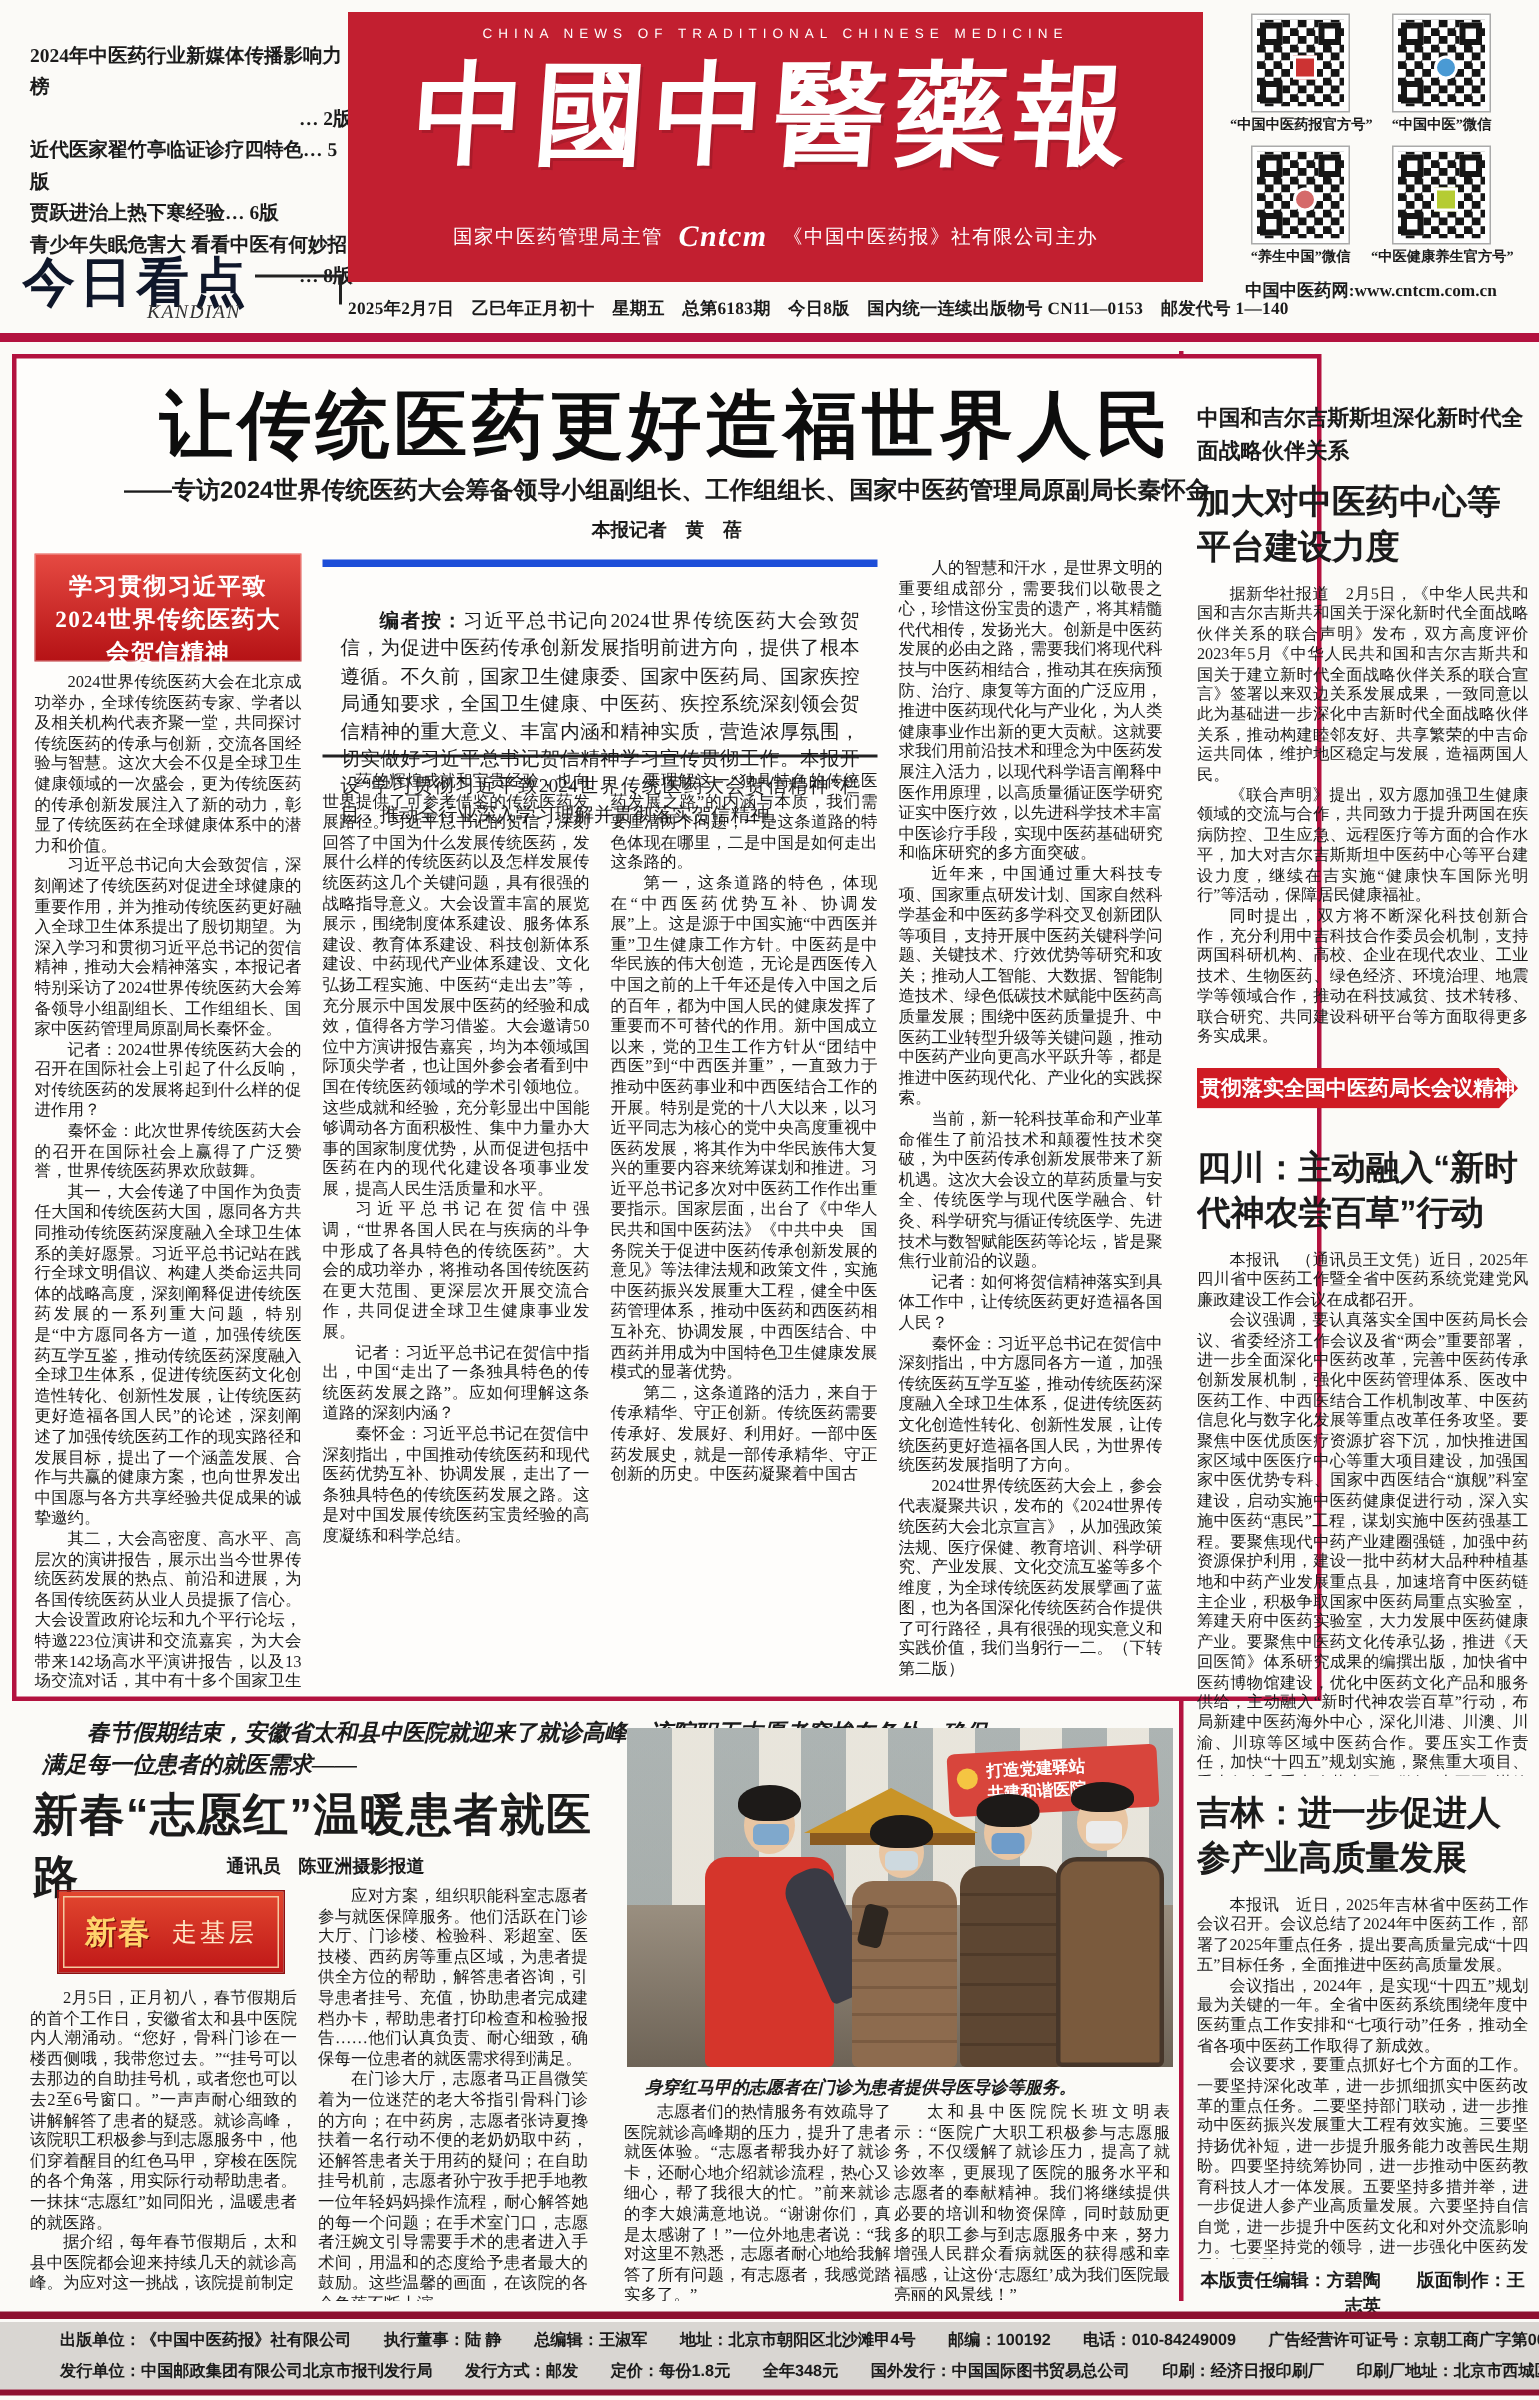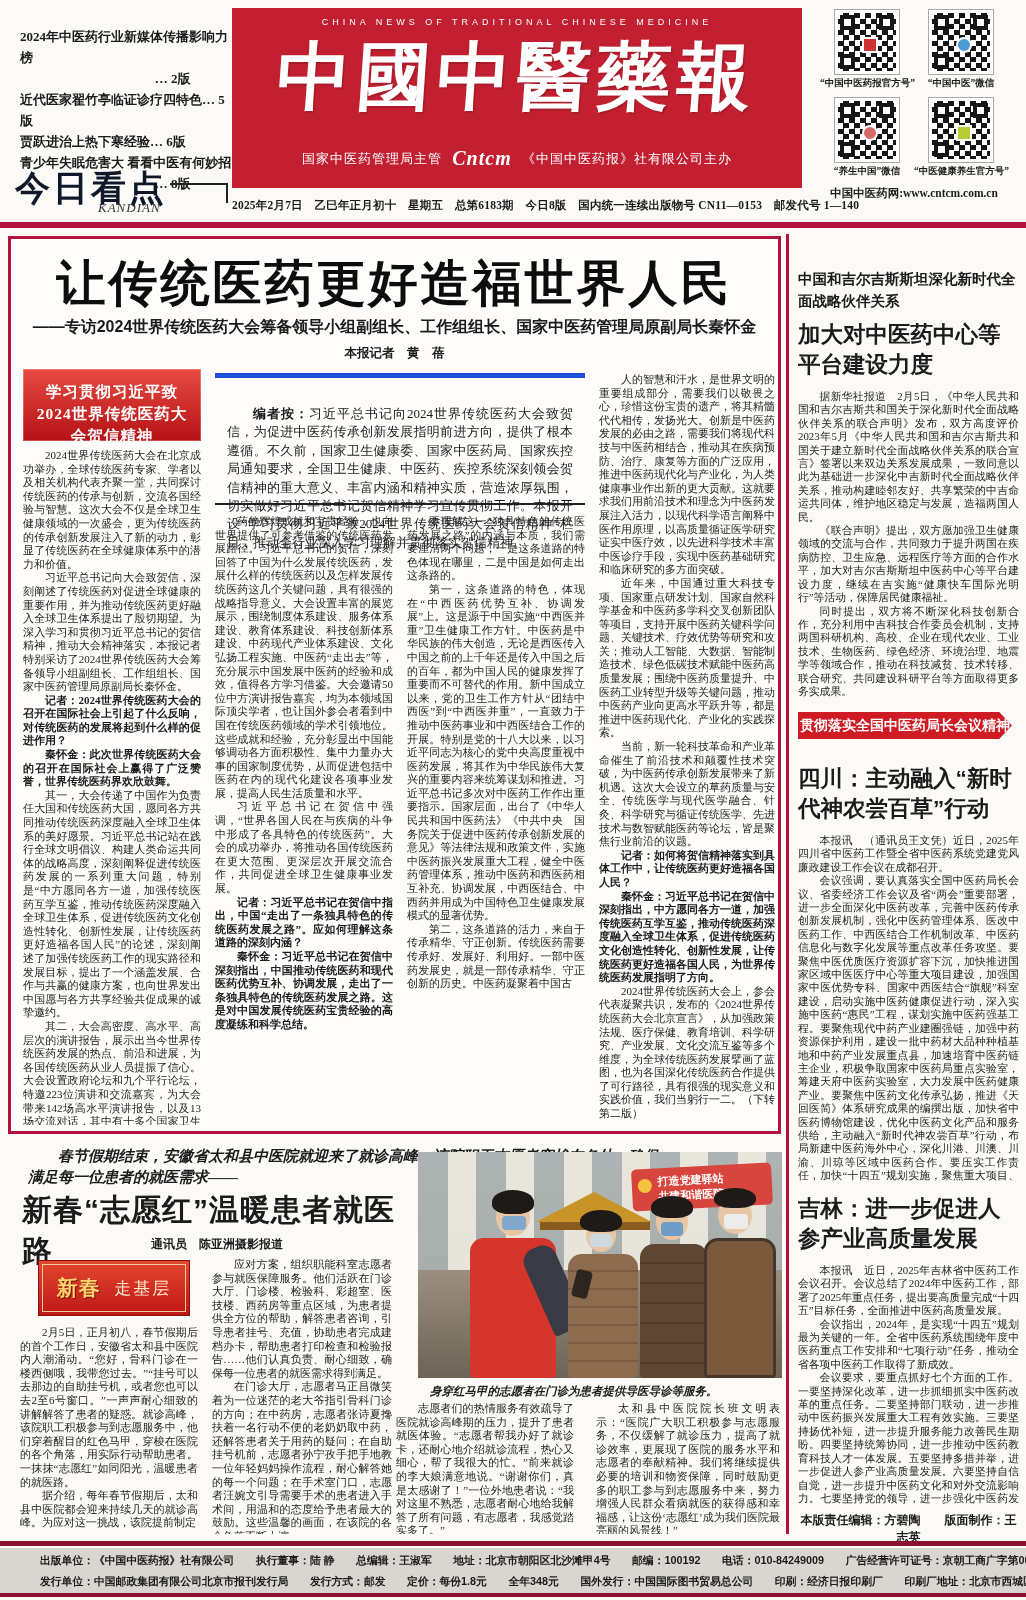--- a/index.html
+++ b/index.html
@@ -2,21 +2,21 @@
 <html><head>
 <meta charset="utf-8">
 <style>
   *{margin:0;padding:0;box-sizing:border-box}
   body{background:#888}
   .page{position:relative;width:1026px;height:1600px;margin:0 auto;background:#fbfaf7;
         font-family:"Liberation Serif",serif;color:#1b1b1b;overflow:hidden}
   .abs{position:absolute}
   
   .teaser{font-weight:bold;font-size:13px;line-height:21px}
-  .teaser .pg{display:block;text-align:center;padding-left:90px}
+  .teaser .pg{display:block;text-align:right;padding-left:90px}
   .teaser .inlinepg{font-weight:bold}
   .focus-cn{font-size:35px;font-weight:bold;color:#0f172a;letter-spacing:3px;font-family:"Liberation Serif",serif}
   .focus-en{font-style:italic;font-size:13px;color:#333;letter-spacing:1px}
   .bracket{border-top:2px solid #222;border-right:2px solid #222}
   .masthead{background:#c21f30;color:#fff;text-align:center}
   .m-en{font-size:9px;letter-spacing:4px;padding-top:9px;font-family:"Liberation Sans",sans-serif}
   .m-title{font-size:74px;font-weight:bold;letter-spacing:6px;line-height:100px;transform:skewX(-4deg);
            text-shadow:2px 2px 0 rgba(0,0,0,.12)}
   .m-foot{font-size:13px;letter-spacing:1px;margin-top:20px}
   .m-logo{font-style:italic;font-weight:bold;font-size:20px;padding:0 6px;vertical-align:-2px}
@@ -32,21 +32,21 @@
   .hband{background:#b3123f}
   .vrule{background:#b3123f}
   
   .mainframe{border:3px solid #b3123f;background:#fefdfb}
   .lead-h1{font-family:"Liberation Sans",sans-serif;font-weight:bold;font-size:49px;letter-spacing:3px;
            text-align:center;color:#0d0d0d}
   .lead-h2{font-family:"Liberation Sans",sans-serif;font-weight:bold;font-size:16px;text-align:center}
   .lead-by{font-size:12.5px;text-align:center;font-weight:bold}
   .bodycol{position:absolute;text-align:justify;overflow:hidden}
   .bodycol p{font-size:11px;line-height:13.6px;text-indent:2em}
-  .bodycol p.q{font-weight:bold}
+  .bodycol p.q{font-weight:normal}
   .study-badge{background:linear-gradient(180deg,#e64a42,#b51215);color:#fff;text-align:center;
        font-weight:bold;font-size:15.5px;line-height:22px;padding:12px 6px;letter-spacing:1px;
        box-shadow:inset 0 0 0 1px rgba(255,255,255,.25)}
   .ednote{border-top:5px solid #1d4ed8;border-bottom:2.5px solid #222;padding:27px 12px;text-align:justify}
   .ednote p{font-size:13px;line-height:18.4px;text-indent:2em}
   
   .side{left:798px;width:221px}
   .side-kicker{font-size:14.5px;line-height:22px;font-weight:bold}
   .side-h{font-family:"Liberation Sans",sans-serif;font-weight:bold;font-size:22.5px;line-height:30px;margin:8px 0 10px}
   .side p{font-size:10.8px;line-height:13.4px;text-indent:2em;text-align:justify}
@@ -155,21 +155,21 @@
         <div class="qr-logo" style="background:#b5cc33"></div>
       </div>
       <div class="lbl">“中医健康养生官方号”</div>
     </div>
     <div class="site">中国中医药网:www.cntcm.com.cn</div>
   </div>
 
   <div class="abs hband" style="left:0;top:222px;width:1026px;height:6px"></div>
   <div class="abs vrule" style="left:786px;top:234px;width:3px;height:1300px"></div>
 
-  <div class="abs mainframe" style="left:8px;top:236px;width:773px;height:898px">
+  <div class="abs mainframe" style="left:8px;top:236px;width:873px;height:898px">
     <div class="abs lead-h1" style="left:0;top:12px;width:100%">让传统医药更好造福世界人民</div>
     <div class="abs lead-h2" style="left:0;top:78px;width:100%">——专访2024世界传统医药大会筹备领导小组副组长、工作组组长、国家中医药管理局原副局长秦怀金</div>
     <div class="abs lead-by" style="left:0;top:106px;width:100%">本报记者　黄　蓓</div>
 
     <div class="abs study-badge" style="left:12px;top:130px;width:178px;height:72px">学习贯彻习近平致2024世界传统医药大会贺信精神</div>
     <div class="bodycol" style="left:12px;top:210px;width:178px;height:676px">
       <p>2024世界传统医药大会在北京成功举办，全球传统医药专家、学者以及相关机构代表齐聚一堂，共同探讨传统医药的传承与创新，交流各国经验与智慧。这次大会不仅是全球卫生健康领域的一次盛会，更为传统医药的传承创新发展注入了新的动力，彰显了传统医药在全球健康体系中的潜力和价值。</p>
       <p>习近平总书记向大会致贺信，深刻阐述了传统医药对促进全球健康的重要作用，并为推动传统医药更好融入全球卫生体系提出了殷切期望。为深入学习和贯彻习近平总书记的贺信精神，推动大会精神落实，本报记者特别采访了2024世界传统医药大会筹备领导小组副组长、工作组组长、国家中医药管理局原副局长秦怀金。</p>
       <p class="q">记者：2024世界传统医药大会的召开在国际社会上引起了什么反响，对传统医药的发展将起到什么样的促进作用？</p>
       <p class="q">秦怀金：此次世界传统医药大会的召开在国际社会上赢得了广泛赞誉，世界传统医药界欢欣鼓舞。</p>
@@ -286,21 +286,21 @@
   <div class="abs caption" style="left:430px;top:1384px;width:352px">身穿红马甲的志愿者在门诊为患者提供导医导诊等服务。</div>
 
   <div class="bodycol" style="left:20px;top:1326px;width:178px;height:208px">
     <p>2月5日，正月初八，春节假期后的首个工作日，安徽省太和县中医院内人潮涌动。“您好，骨科门诊在一楼西侧哦，我带您过去。”“挂号可以去那边的自助挂号机，或者您也可以去2至6号窗口。”一声声耐心细致的讲解解答了患者的疑惑。就诊高峰，该院职工积极参与到志愿服务中，他们穿着醒目的红色马甲，穿梭在医院的各个角落，用实际行动帮助患者。一抹抹“志愿红”如同阳光，温暖患者的就医路。</p>
     <p>据介绍，每年春节假期后，太和县中医院都会迎来持续几天的就诊高峰。为应对这一挑战，该院提前制定</p>
   </div>
   <div class="bodycol" style="left:212px;top:1258px;width:180px;height:276px">
     <p>应对方案，组织职能科室志愿者参与就医保障服务。他们活跃在门诊大厅、门诊楼、检验科、彩超室、医技楼、西药房等重点区域，为患者提供全方位的帮助，解答患者咨询，引导患者挂号、充值，协助患者完成建档办卡，帮助患者打印检查和检验报告……他们认真负责、耐心细致，确保每一位患者的就医需求得到满足。</p>
     <p>在门诊大厅，志愿者马正昌微笑着为一位迷茫的老大爷指引骨科门诊的方向；在中药房，志愿者张诗夏搀扶着一名行动不便的老奶奶取中药，还解答患者关于用药的疑问；在自助挂号机前，志愿者孙宁孜手把手地教一位年轻妈妈操作流程，耐心解答她的每一个问题；在手术室门口，志愿者汪婉文引导需要手术的患者进入手术间，用温和的态度给予患者最大的鼓励。这些温馨的画面，在该院的各个角落不断上演。</p>
   </div>
-  <div class="bodycol" style="left:396px;top:1402px;width:178px;height:132px">
+  <div class="bodycol" style="left:416px;top:1402px;width:178px;height:132px">
     <p>志愿者们的热情服务有效疏导了医院就诊高峰期的压力，提升了患者就医体验。“志愿者帮我办好了就诊卡，还耐心地介绍就诊流程，热心又细心，帮了我很大的忙。”前来就诊的李大娘满意地说。“谢谢你们，真是太感谢了！”一位外地患者说：“我对这里不熟悉，志愿者耐心地给我解答了所有问题，有志愿者，我感觉踏实多了。”</p>
   </div>
   <div class="bodycol" style="left:596px;top:1402px;width:184px;height:132px">
     <p>太和县中医院院长班文明表示：“医院广大职工积极参与志愿服务，不仅缓解了就诊压力，提高了就诊效率，更展现了医院的服务水平和志愿者的奉献精神。我们将继续提供必要的培训和物资保障，同时鼓励更多的职工参与到志愿服务中来，努力增强人民群众看病就医的获得感和幸福感，让这份‘志愿红’成为我们医院最亮丽的风景线！”</p>
   </div>
 
   <div class="abs hband" style="left:0;top:1541px;width:1026px;height:5px;background:#8e1030"></div>
   <div class="abs footband" style="left:0;top:1548px;width:1026px;height:45px;padding-top:2px">
     <div>出版单位：《中国中医药报》社有限公司　　执行董事：陆 静　　总编辑：王淑军　　地址：北京市朝阳区北沙滩甲4号　　邮编：100192　　电话：010-84249009　　广告经营许可证号：京朝工商广字第0076号　　商务合作：010-64857311</div>
     <div>发行单位：中国邮政集团有限公司北京市报刊发行局　　发行方式：邮发　　定价：每份1.8元　　全年348元　　国外发行：中国国际图书贸易总公司　　印刷：经济日报印刷厂　　印刷厂地址：北京市西城区白纸坊东街2号</div>

